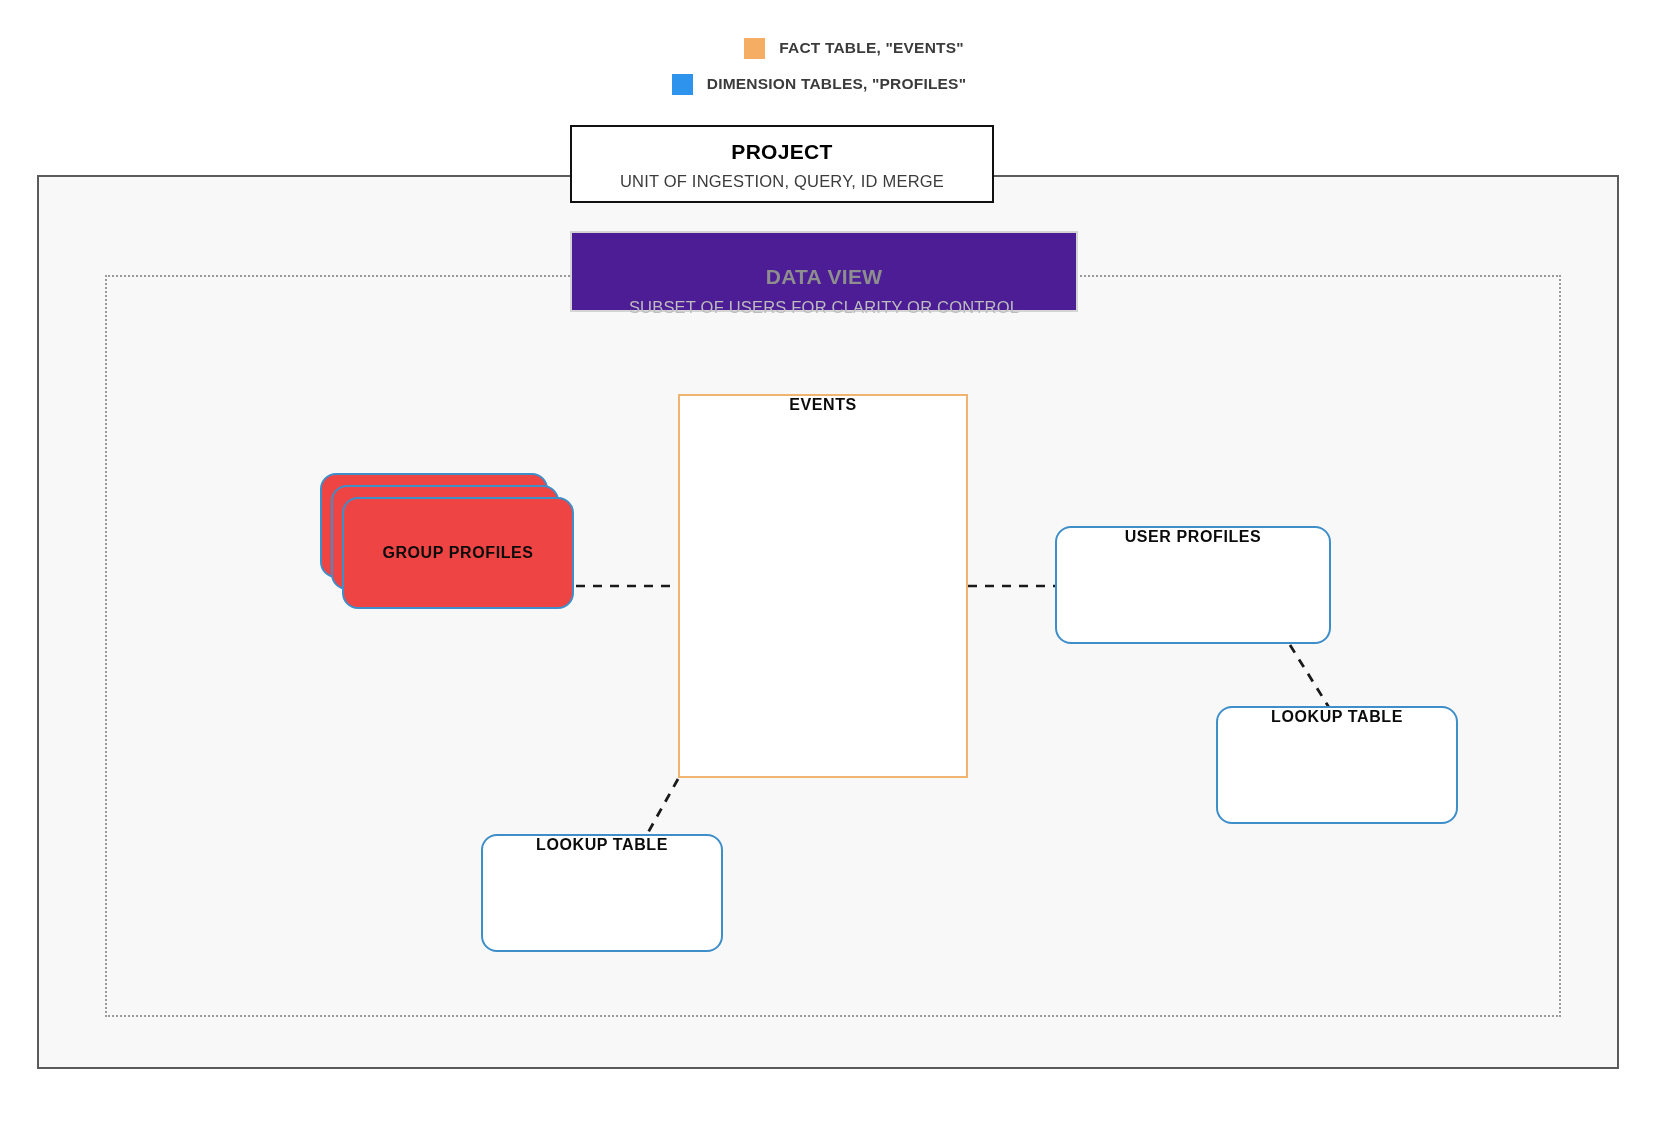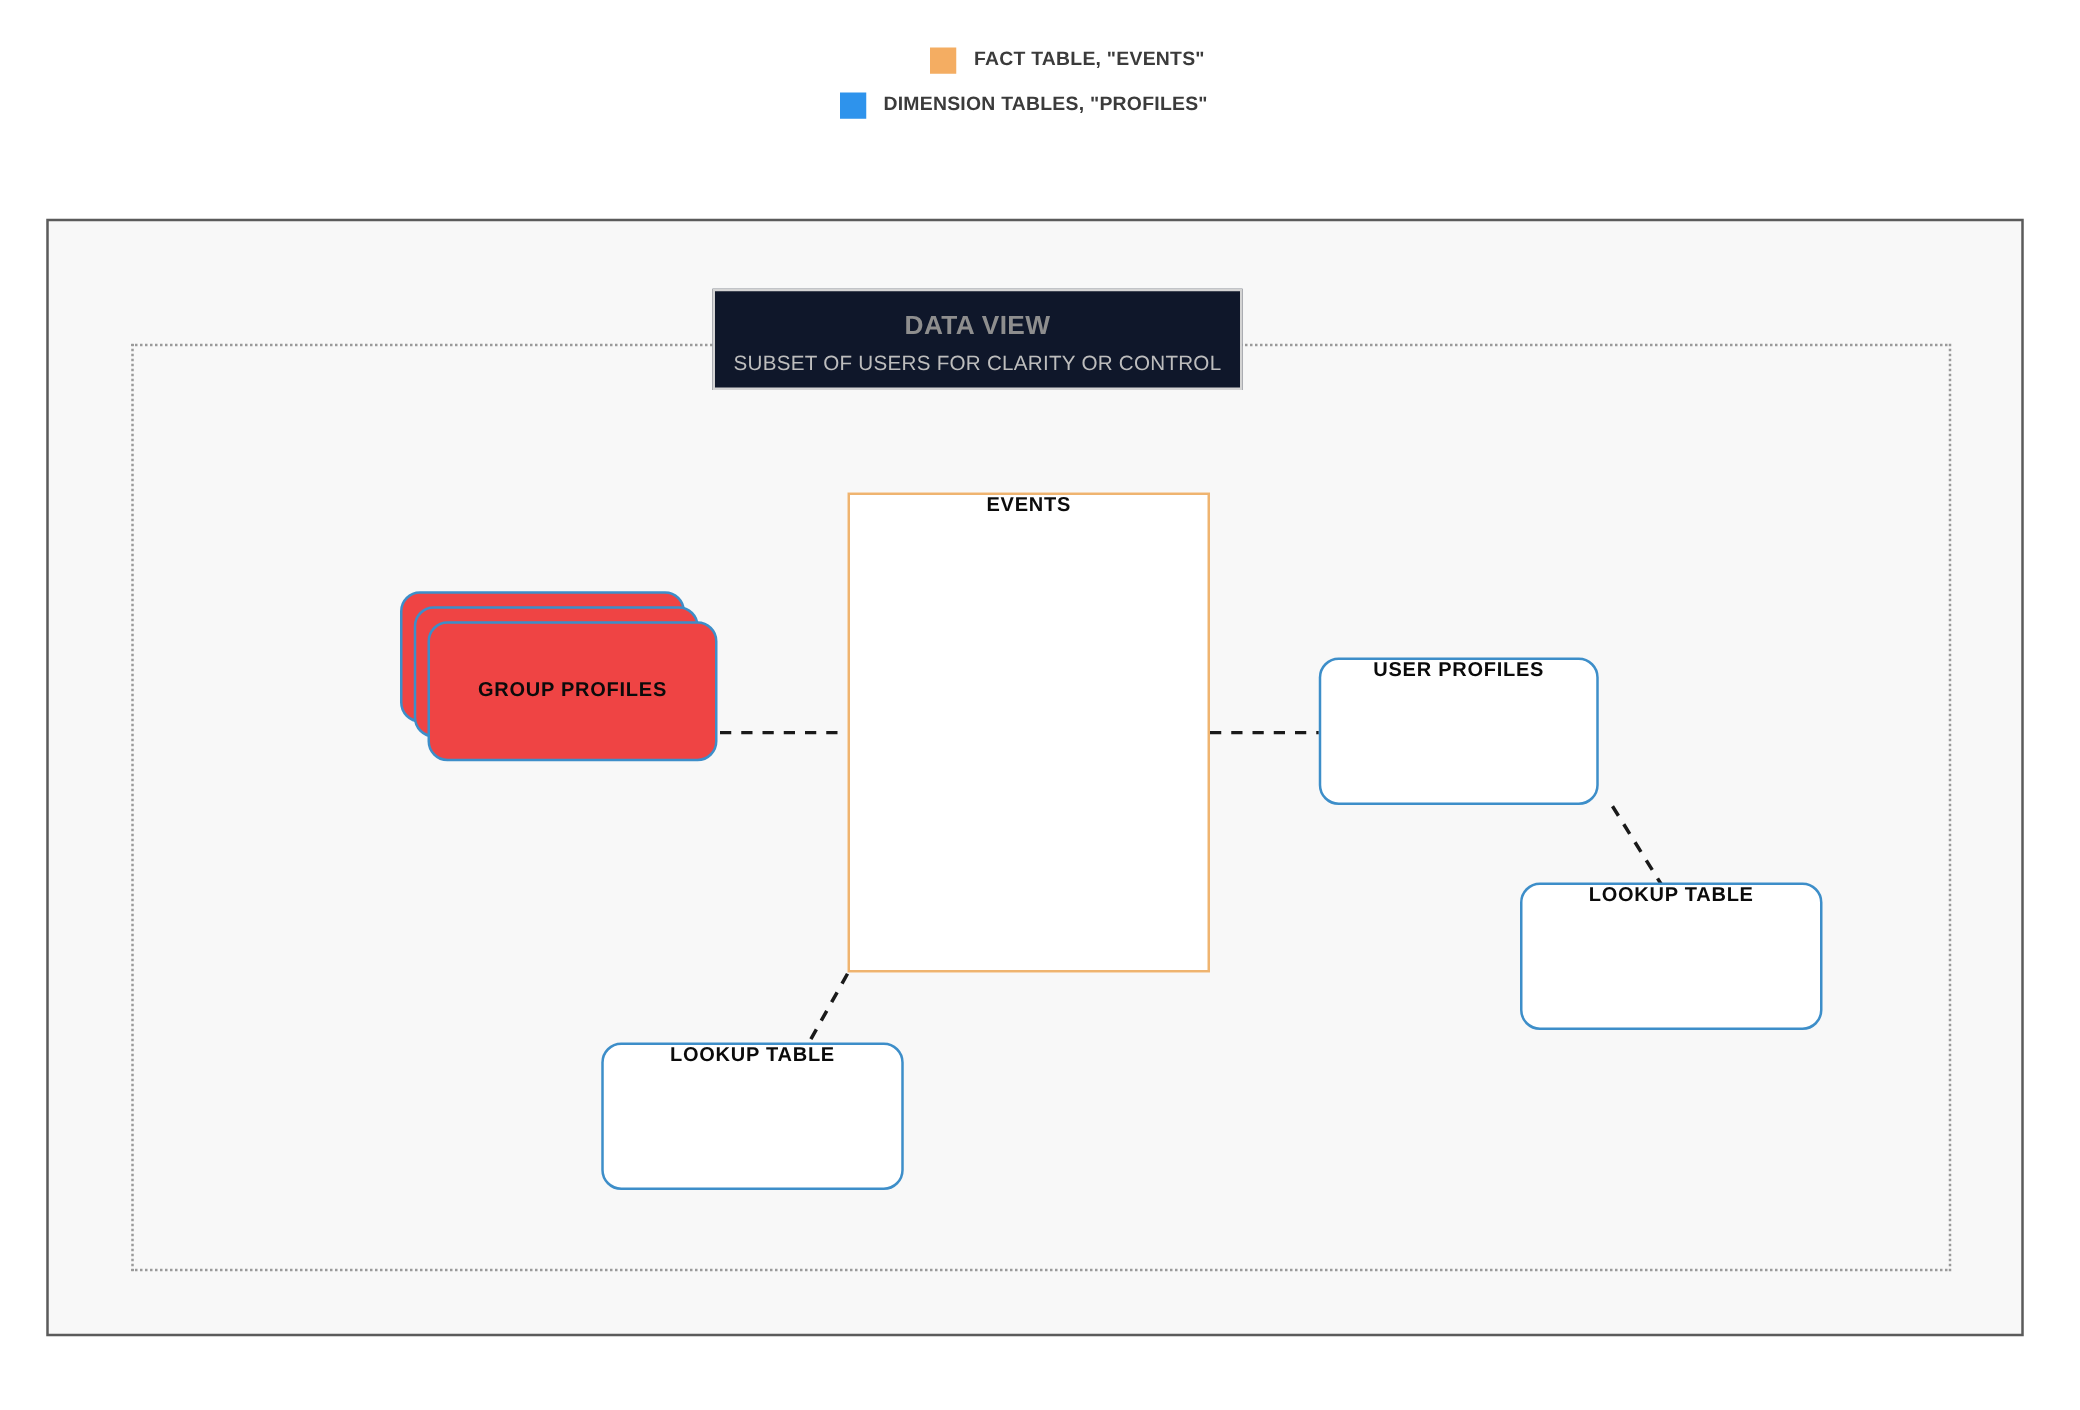--- a/index.html
+++ b/index.html
@@ -102,25 +102,25 @@
     height: 78px;
     border: 2.5px solid #111111;
     padding-top: 13px;
   }
   .card-project .hc-title { color: #000000; }
   .card-project .hc-sub   { color: #3c3c3c; margin-top: 8px; }
 
   .card-dataview {
     left: 570px;
     top: 231px;
-    width: 424px;
+    width: 508px;
     height: 81px;
     border: 2px solid #d4d4d4;
-    background: #0f172a;
-    padding-top: 16px;
+    background: #4c1d95;
+    padding-top: 32px;
   }
   .card-dataview .hc-title { color: #8e8e8e; }
   .card-dataview .hc-sub   { color: #bdbdbd; margin-top: 9px; }
 
   
   .connectors {
     position: absolute;
     left: 0;
     top: 0;
     width: 1664px;
@@ -180,21 +180,21 @@
   }
   .stack .card-back  { left: 0px;  top: 0px;  z-index: 1; }
   .stack .card-mid   { left: 11px; top: 12px; z-index: 2; }
   .stack .card-front { left: 22px; top: 24px; z-index: 3;
                        width: 232px; height: 112px;
                        display: flex; align-items: center; justify-content: center; }
 
   .node-userprofiles {
     left: 1055px;
     top: 526px;
-    width: 224px;
+    width: 276px;
     height: 118px;
   }
   .node-lookup-right {
     left: 1216px;
     top: 706px;
     width: 242px;
     height: 118px;
   }
   .node-lookup-left {
     left: 481px;
@@ -227,20 +227,24 @@
 
   <div class="dataview-frame"></div>
 
   <svg class="connectors" width="1664" height="1128" viewBox="0 0 1664 1128">
     <line x1="576" y1="586" x2="678" y2="586" stroke="#1a1a1a" stroke-width="2.6" stroke-dasharray="9,8"></line>
     <line x1="968" y1="586" x2="1055" y2="586" stroke="#1a1a1a" stroke-width="2.6" stroke-dasharray="9,8"></line>
     <line x1="678" y1="779" x2="645" y2="838" stroke="#1a1a1a" stroke-width="2.8" stroke-dasharray="9,8"></line>
     <line x1="1290" y1="645" x2="1330" y2="709" stroke="#1a1a1a" stroke-width="2.8" stroke-dasharray="9,8"></line>
   </svg>
 
+  <div class="header-card card-project">
+    <div class="hc-title">PROJECT</div>
+    <div class="hc-sub">UNIT OF INGESTION, QUERY, ID MERGE</div>
+  </div>
 
   <div class="header-card card-dataview">
     <div class="hc-title">DATA VIEW</div>
     <div class="hc-sub">SUBSET OF USERS FOR CLARITY OR CONTROL</div>
   </div>
 
   <div class="node node-fact">
     <span class="node-label">EVENTS</span>
   </div>
 

